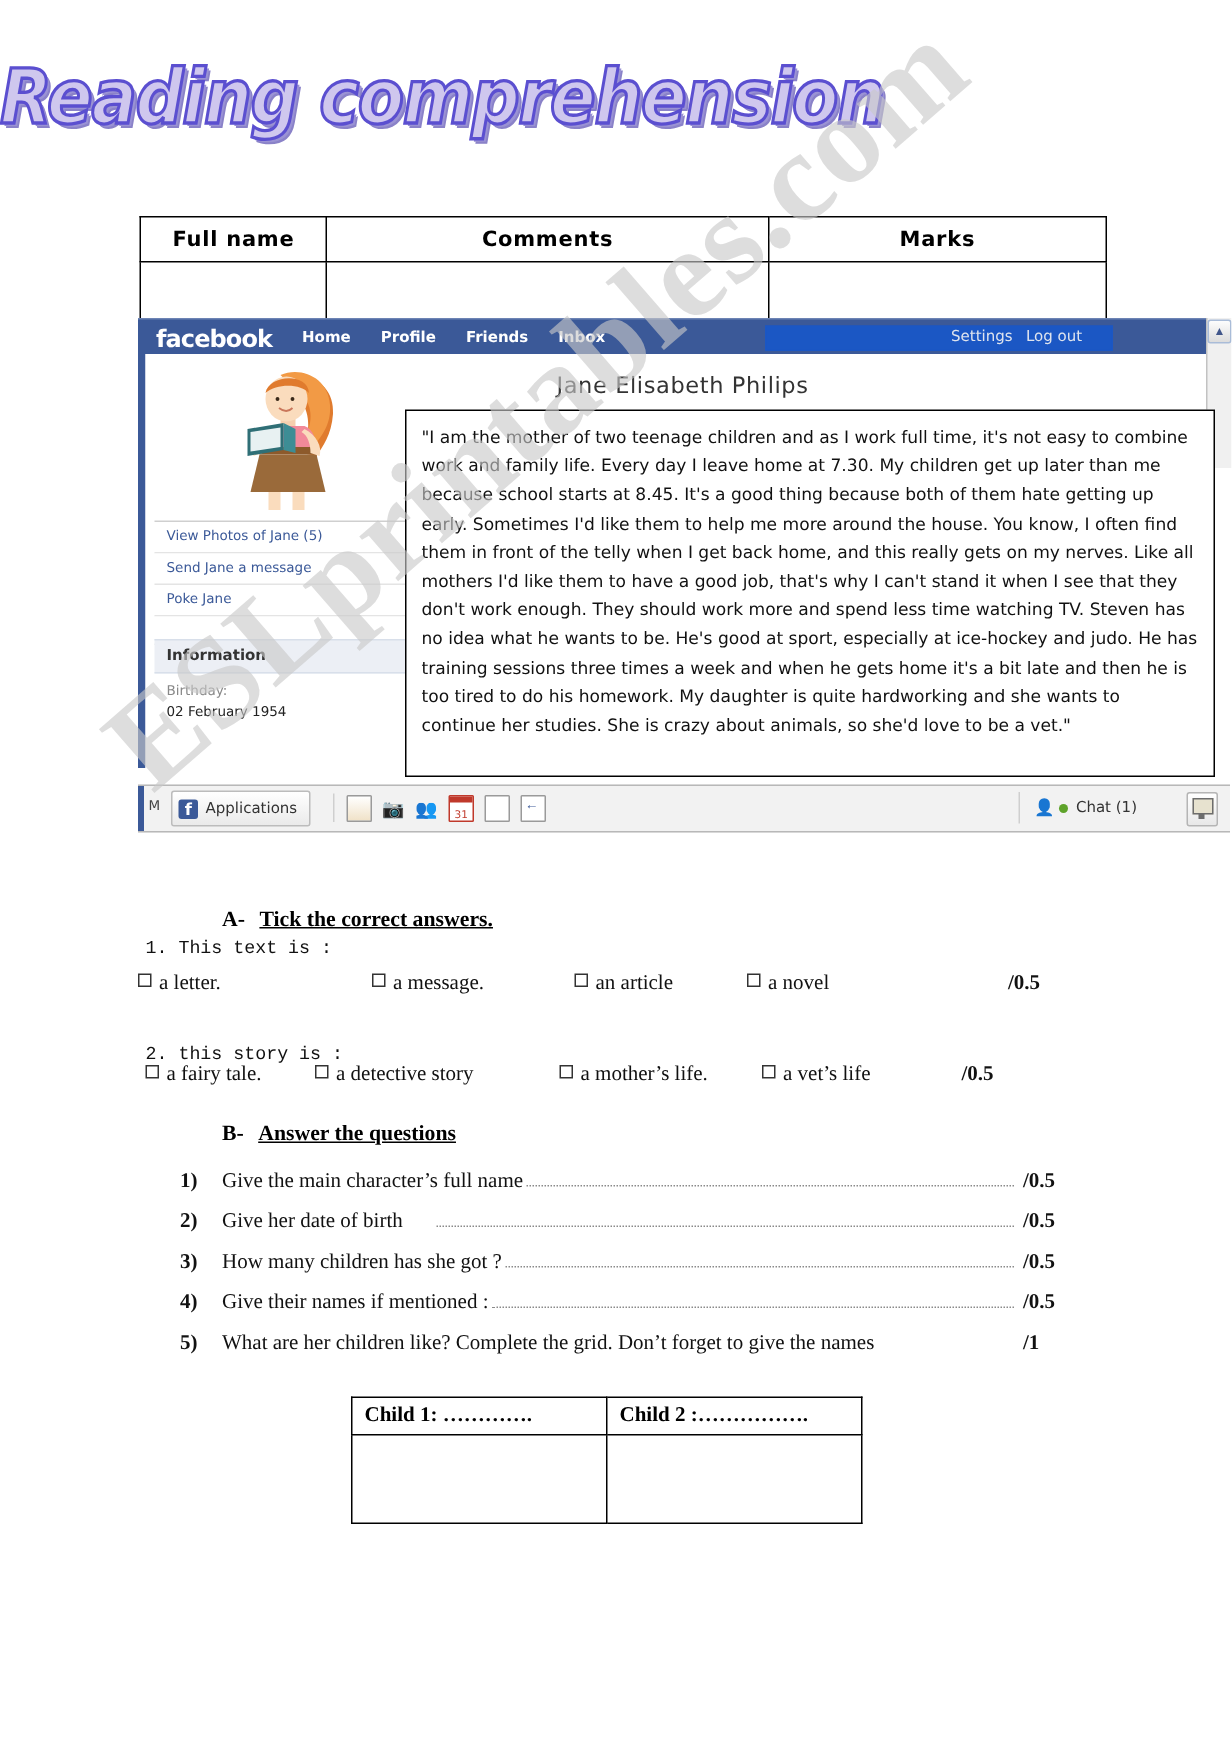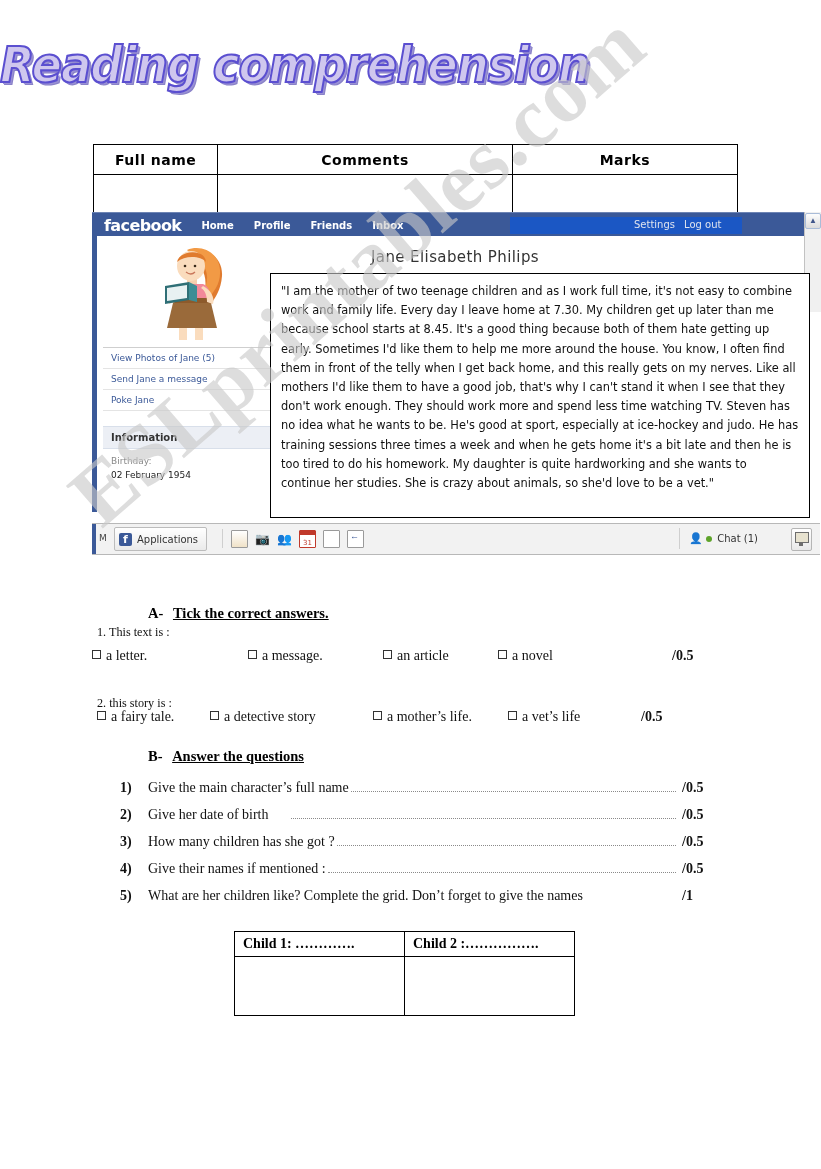--- a/index.html
+++ b/index.html
@@ -243,21 +243,21 @@
   .ex{position:relative;z-index:30;}
   #secA-head{
     position:absolute;left:148px;top:605px;
     font-family:"Liberation Serif", serif;font-size:14.5px;color:#000;
   }
   #secA-head .letter{font-weight:bold;}
   #secA-head .txt{font-weight:bold;text-decoration:underline;margin-left:6px;}
 
   .qline{
     position:absolute;
-    font-family:Liberation Serif, serif;
+    font-family:Liberation Mono, monospace;
     font-size:12.2px;color:#111;text-align:center;
   }
   #q1-stem{left:97px;top:625px;}
   #q2-stem{left:97px;top:696px;}
 
   .optrow{position:absolute;font-family:"Liberation Serif", serif;font-size:14px;color:#111;}
   .opt{position:absolute;white-space:nowrap;}
   .box{
     display:inline-block;width:7px;height:7px;border:1px solid #333;
     margin-right:5px;vertical-align:1px;

